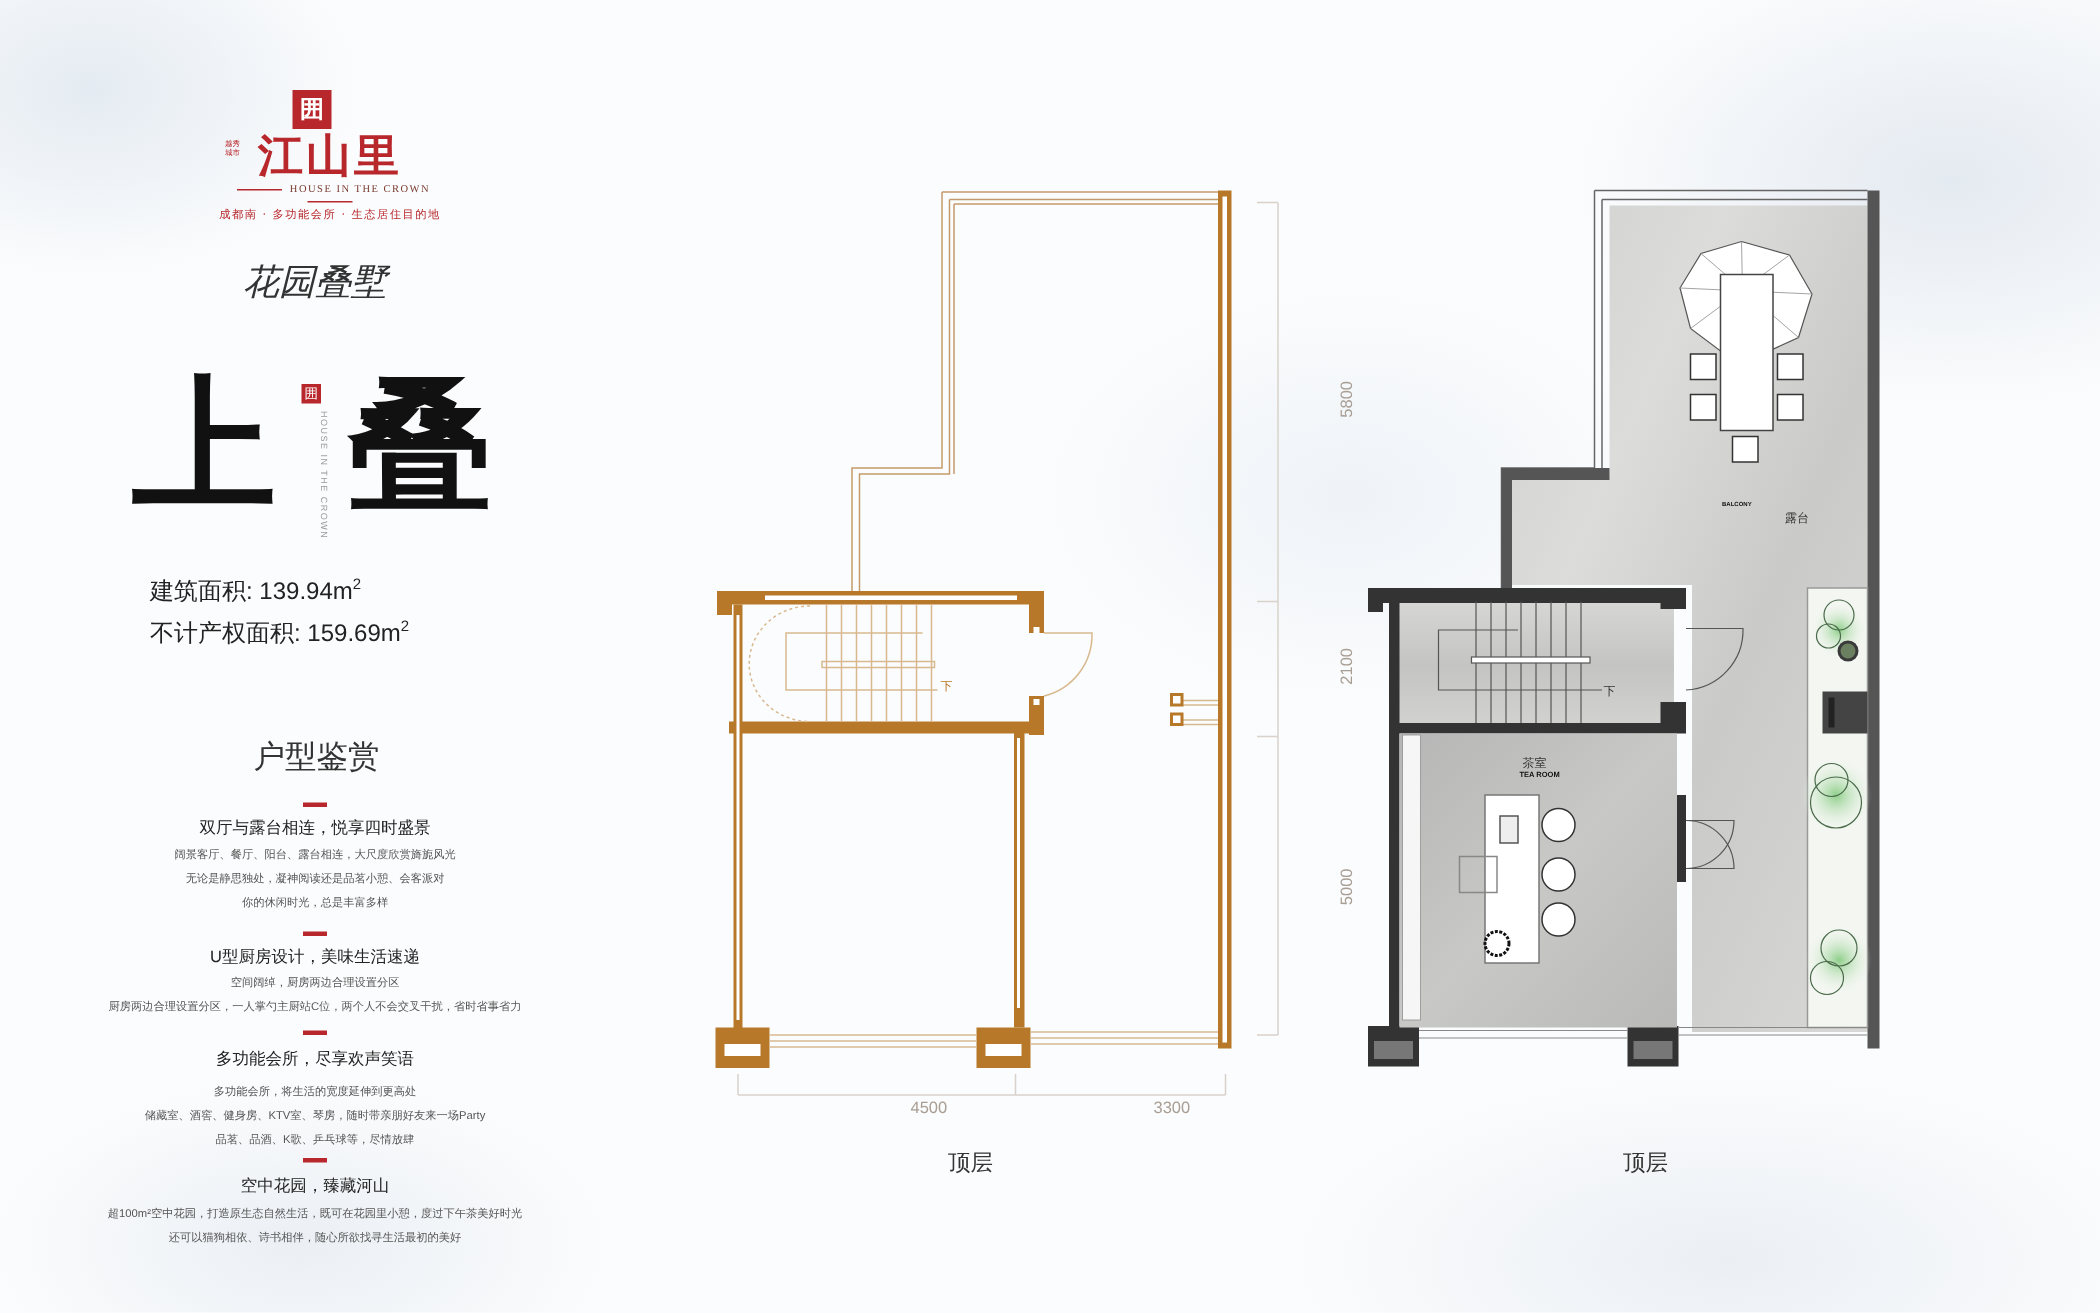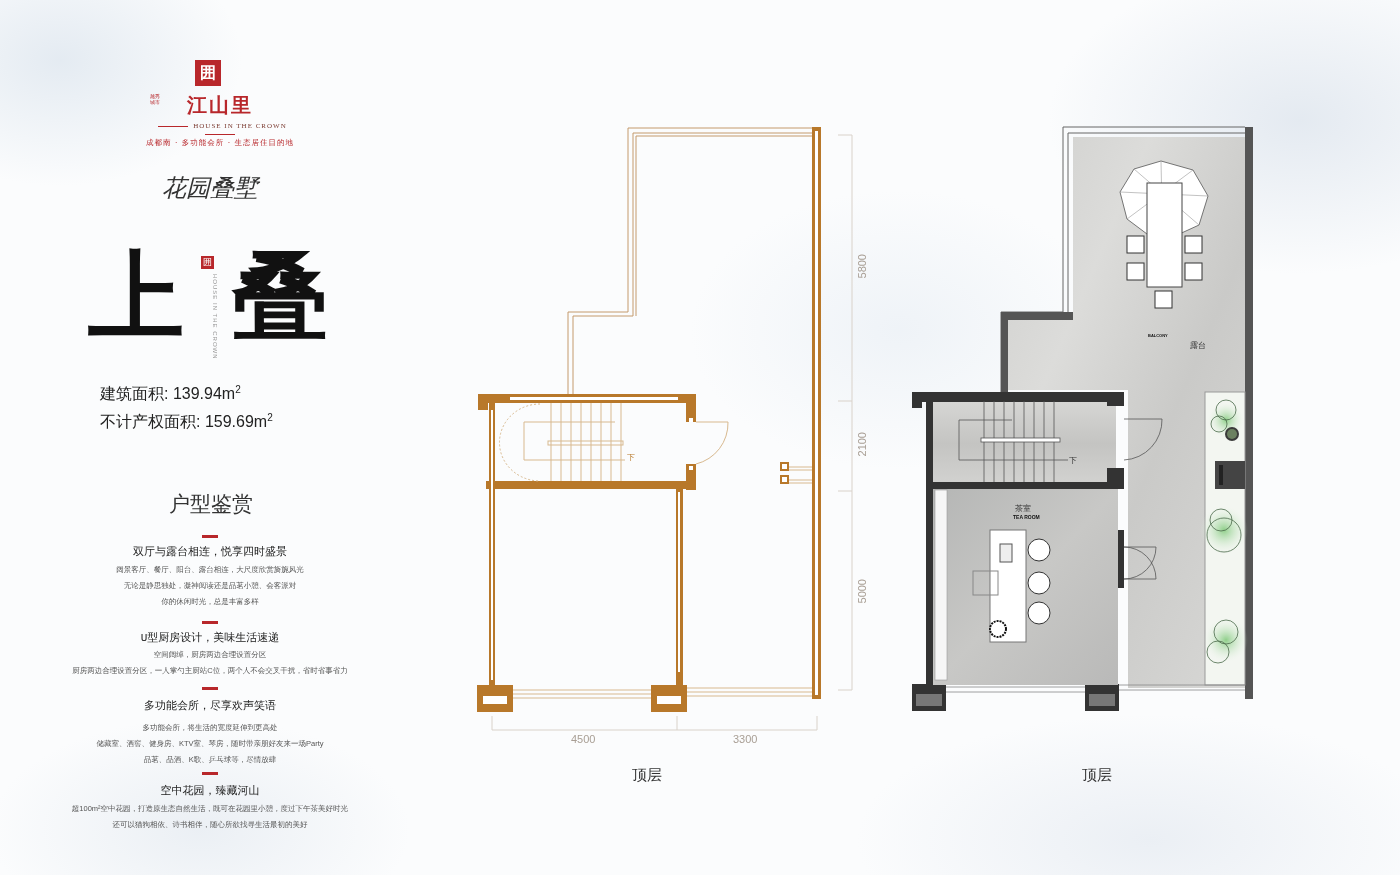--- a/index.html
+++ b/index.html
@@ -9,40 +9,40 @@
     background:
       radial-gradient(ellipse 260px 180px at 60px 60px, rgba(200,214,228,.45), transparent 70%),
       radial-gradient(ellipse 300px 160px at 200px 830px, rgba(205,216,228,.35), transparent 70%),
       radial-gradient(ellipse 360px 220px at 1300px 120px, rgba(200,212,226,.45), transparent 70%),
       radial-gradient(ellipse 420px 180px at 1150px 840px, rgba(205,215,228,.35), transparent 70%),
       radial-gradient(ellipse 300px 200px at 900px 330px, rgba(210,222,234,.30), transparent 70%);}
   .abs{position:absolute;}
   
   .logo-seal{left:195px;top:60px;width:26px;height:26px;background:#b8272b;display:flex;align-items:center;justify-content:center;}
   .logo-seal span{color:#fff;font-size:16px;font-weight:bold;line-height:1;font-family:"DejaVu Serif",serif;}
-  .logo-main{left:165px;top:88px;width:110px;text-align:center;color:#b8272b;font-size:20px;font-weight:bold;letter-spacing:2px;font-family:"DejaVu Sans",sans-serif;line-height:34px;}
+  .logo-main{left:165px;top:88px;width:110px;text-align:center;color:#b8272b;font-size:30px;font-weight:bold;letter-spacing:2px;font-family:"DejaVu Sans",sans-serif;line-height:34px;}
   .logo-small{left:150px;top:93px;width:12px;font-size:5px;color:#b8272b;line-height:6px;}
   .logo-en{left:140px;top:122px;width:160px;text-align:center;font-size:7px;color:#7a3a30;letter-spacing:1px;font-family:"Liberation Serif",serif;}
   .logo-en:before,.logo-en:after{content:"";display:inline-block;width:30px;height:1px;background:#b8272b;vertical-align:middle;margin:0 5px;}
   .logo-tag{left:130px;top:138px;width:180px;text-align:center;font-size:7.5px;color:#b8272b;letter-spacing:1px;font-family:"DejaVu Serif",serif;}
   .subtitle{left:140px;top:172px;width:140px;text-align:center;font-size:24px;color:#333;font-family:"DejaVu Serif",serif;font-style:italic;}
   .big-char{font-size:96px;font-weight:bold;color:#111;font-family:"DejaVu Serif",serif;line-height:100px;}
   .big-1{left:88px;top:246px;}
   .big-2{left:232px;top:246px;}
   .mini-seal{left:201px;top:256px;width:13px;height:13px;background:#b8272b;color:#fff;font-size:9px;text-align:center;line-height:13px;}
   .vert-en{left:199px;top:274px;width:20px;font-size:6px;color:#999;letter-spacing:1px;writing-mode:vertical-rl;line-height:8px;}
   .area{left:100px;width:240px;font-size:16px;color:#222;}
   .area sup{font-size:10px;}
   .section-title{left:141px;top:490px;width:140px;text-align:center;font-size:21px;color:#333;font-family:"DejaVu Serif",serif;}
   .red-bar{width:16px;height:3px;background:#b8272b;left:202px;}
-  .feat-head{left:60px;width:300px;text-align:center;font-size:11px;color:#222;font-family:Liberation Mono, monospace;}
+  .feat-head{left:60px;width:300px;text-align:center;font-size:11px;color:#222;font-family:Liberation Sans, sans-serif;}
   .feat-line{left:55px;width:310px;text-align:center;font-size:7.5px;color:#555;line-height:14px;}
   
   .plan-label{font-size:15px;color:#333;}
-  .dim{font-size:11px;color:#a89e94;}
+  .dim{font-size:11px;color:#a89e94;margin-left:36px;}
   .dim-v{writing-mode:vertical-rl;transform:rotate(180deg);}
   svg{position:absolute;left:0;top:0;}
 </style>
 </head>
 <body>
 
 <div class="bg-wash"></div>
 
 <div class="abs logo-seal">
     <span>囲</span>

